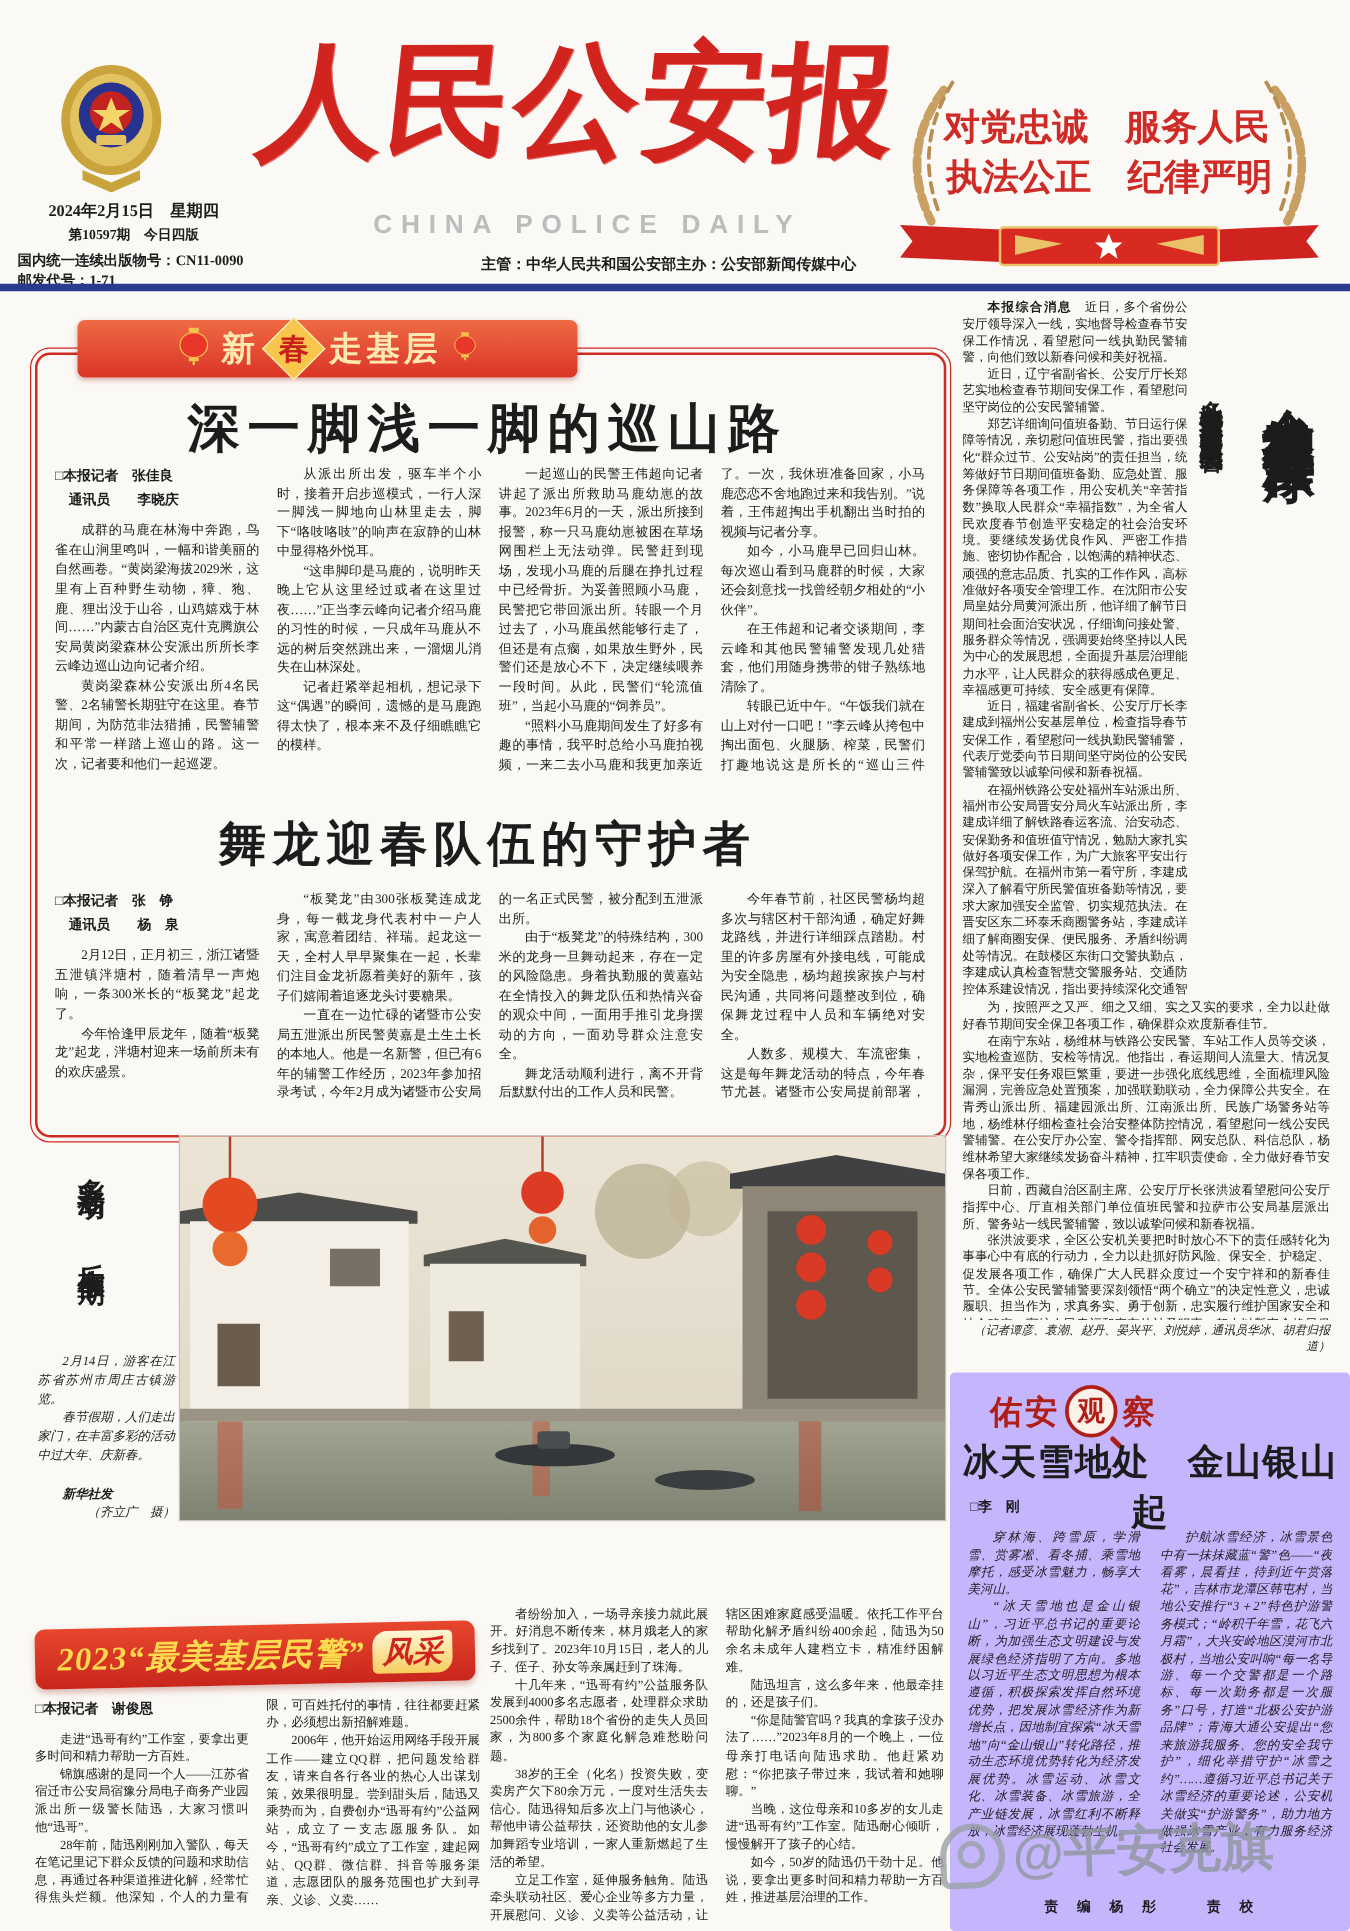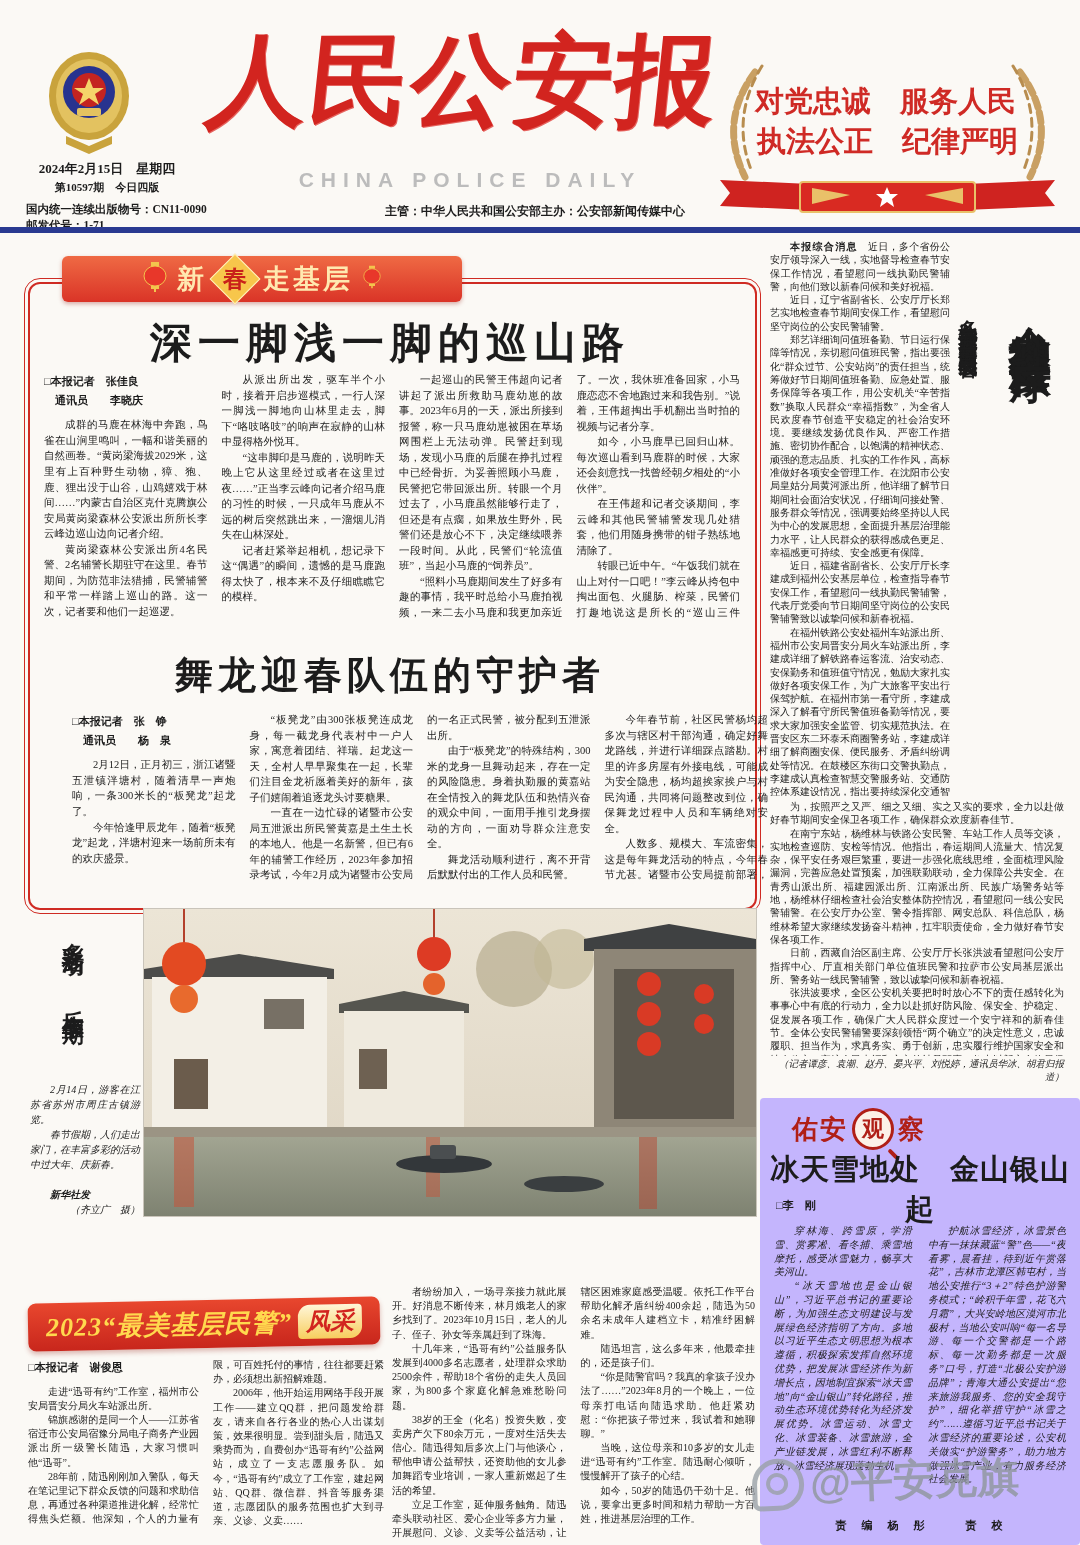--- a/index.html
+++ b/index.html
@@ -2,21 +2,21 @@
 <html><head>
 <meta charset="utf-8">
 <style>
   html,body{margin:0;padding:0;background:#e8e6e2;}
   .page{position:relative;width:1080px;height:1545px;margin:0 auto;background:#fbf9f5;overflow:hidden;
         font-family:"Liberation Serif",serif;color:#1c1c1c;}
   
   .badge{position:absolute;left:46px;top:50px;width:86px;height:104px;}
   .hdr-date1{position:absolute;left:22px;top:160px;width:170px;text-align:center;font-weight:bold;font-size:13px;}
   .hdr-date2{position:absolute;left:22px;top:180px;width:170px;text-align:center;font-weight:bold;font-size:11px;}
-  .hdr-serial{position:absolute;left:26px;top:202px;font-size:11.5px;font-weight:bold;line-height:1.35;}
+  .hdr-serial{position:absolute;left:14px;top:202px;font-size:11.5px;font-weight:bold;line-height:1.35;}
   .masthead{position:absolute;left:185px;top:22px;width:555px;text-align:center;}
   .masthead-title{font-size:100px;line-height:1.2;font-weight:900;color:#d2241f;transform:skewX(-6deg);
                   letter-spacing:2px;text-shadow:1px 1px 0 #e6635e;}
   .masthead-en{position:absolute;left:245px;top:168px;width:450px;text-align:center;color:#bcbcbc;
                font-family:"Liberation Sans",sans-serif;font-weight:bold;font-size:21px;letter-spacing:7px;}
   .admin-line{position:absolute;left:300px;top:203px;width:470px;display:flex;justify-content:center;
               font-size:12px;font-weight:bold;}
   .slogan{position:absolute;left:700px;top:52px;width:375px;height:172px;}
   .slogan svg{position:absolute;left:0;top:0;}
   .slogan-l1{position:absolute;left:55px;top:30px;width:265px;text-align:left;color:#cf2a25;font-weight:900;font-size:29px;}
@@ -31,21 +31,21 @@
   .sb-text{color:#ffe9b0;font-weight:900;font-size:27px;letter-spacing:3px;}
   .sb-diamond{width:34px;height:34px;background:#f7c64b;transform:rotate(45deg);display:flex;align-items:center;justify-content:center;border:1px solid #fff0c0;}
   .sb-diamond span{transform:rotate(-45deg);color:#c9201a;font-weight:900;font-size:24px;}
   .lantern{display:inline-block;}
   .a1-title{position:absolute;left:40px;top:315px;width:700px;text-align:center;font-size:42px;font-weight:900;letter-spacing:6px;}
   .cols{column-gap:14px;text-align:justify;overflow:hidden;}
   .cols p{margin:0;text-indent:2em;}
   .byline{font-weight:bold;font-size:11px;line-height:1.7;margin-bottom:8px;white-space:pre-wrap;}
   .a1-cols{position:absolute;left:44px;top:372px;width:696px;height:254px;column-count:4;font-size:10.5px;line-height:1.48;}
   .a2-title{position:absolute;left:40px;top:650px;width:700px;text-align:center;font-size:38px;font-weight:900;letter-spacing:5px;}
-  .a2-cols{position:absolute;left:44px;top:712px;width:696px;height:184px;column-count:4;font-size:10.5px;line-height:1.48;margin-left:28px;}
+  .a2-cols{position:absolute;left:44px;top:712px;width:696px;height:184px;column-count:4;font-size:10.5px;line-height:1.48;}
   
   .a3-lead{position:absolute;left:770px;top:240px;width:180px;height:556px;font-size:10px;line-height:1.33;
            text-align:justify;overflow:hidden;}
   .a3-lead p{margin:0;text-indent:2em;}
   .a3-lead p:first-child b{letter-spacing:1px;}
   .a3-sub{position:absolute;left:955px;top:305px;height:450px;writing-mode:vertical-rl;font-size:19px;font-weight:bold;
           letter-spacing:2px;}
   .a3-title{position:absolute;left:1002px;top:292px;height:510px;writing-mode:vertical-rl;font-size:42px;font-weight:900;
             letter-spacing:3px;}
   .a3-wide{position:absolute;left:770px;top:800px;width:294px;height:256px;font-size:10px;line-height:1.33;text-align:justify;overflow:hidden;}
@@ -287,21 +287,21 @@
     </svg>
   </div>
 
   <div class="a4-banner">
     <span class="b-y">2023“最美基层民警”</span>
     <span class="b-tail">风采</span>
   </div>
   <div class="a4-left cols">
     <div class="byline">□本报记者　谢俊恩</div>
     <div>
-        <p>走进“迅哥有约”工作室，福州市公安局晋安分局火车站派出所。</p>
+        <p>走进“迅哥有约”工作室，要拿出更多时间和精力帮助一方百姓。</p>
         <p>锦旗感谢的是同一个人——江苏省宿迁市公安局宿豫分局电子商务产业园派出所一级警长陆迅，大家习惯叫他“迅哥”。</p>
         <p>28年前，陆迅刚刚加入警队，每天在笔记里记下群众反馈的问题和求助信息，再通过各种渠道推进化解，经常忙得焦头烂额。他深知，个人的力量有限，可百姓托付的事情，往往都要赶紧办，必须想出新招解难题。</p>
         <p>2006年，他开始运用网络手段开展工作——建立QQ群，把问题发给群友，请来自各行各业的热心人出谋划策，效果很明显。尝到甜头后，陆迅又乘势而为，自费创办“迅哥有约”公益网站，成立了一支志愿服务队。如今，“迅哥有约”成立了工作室，建起网站、QQ群、微信群、抖音等服务渠道，志愿团队的服务范围也扩大到寻亲、义诊、义卖……</p>
       </div>
   </div>
   <div class="a4-right cols">
     <div>
         <p>者纷纷加入，一场寻亲接力就此展开。好消息不断传来，林月娥老人的家乡找到了。2023年10月15日，老人的儿子、侄子、孙女等亲属赶到了珠海。</p>
         <p>十几年来，“迅哥有约”公益服务队发展到4000多名志愿者，处理群众求助2500余件，帮助18个省份的走失人员回家，为800多个家庭化解急难愁盼问题。</p>
         <p>38岁的王全（化名）投资失败，变卖房产欠下80余万元，一度对生活失去信心。陆迅得知后多次上门与他谈心，帮他申请公益帮扶，还资助他的女儿参加舞蹈专业培训，一家人重新燃起了生活的希望。</p>

